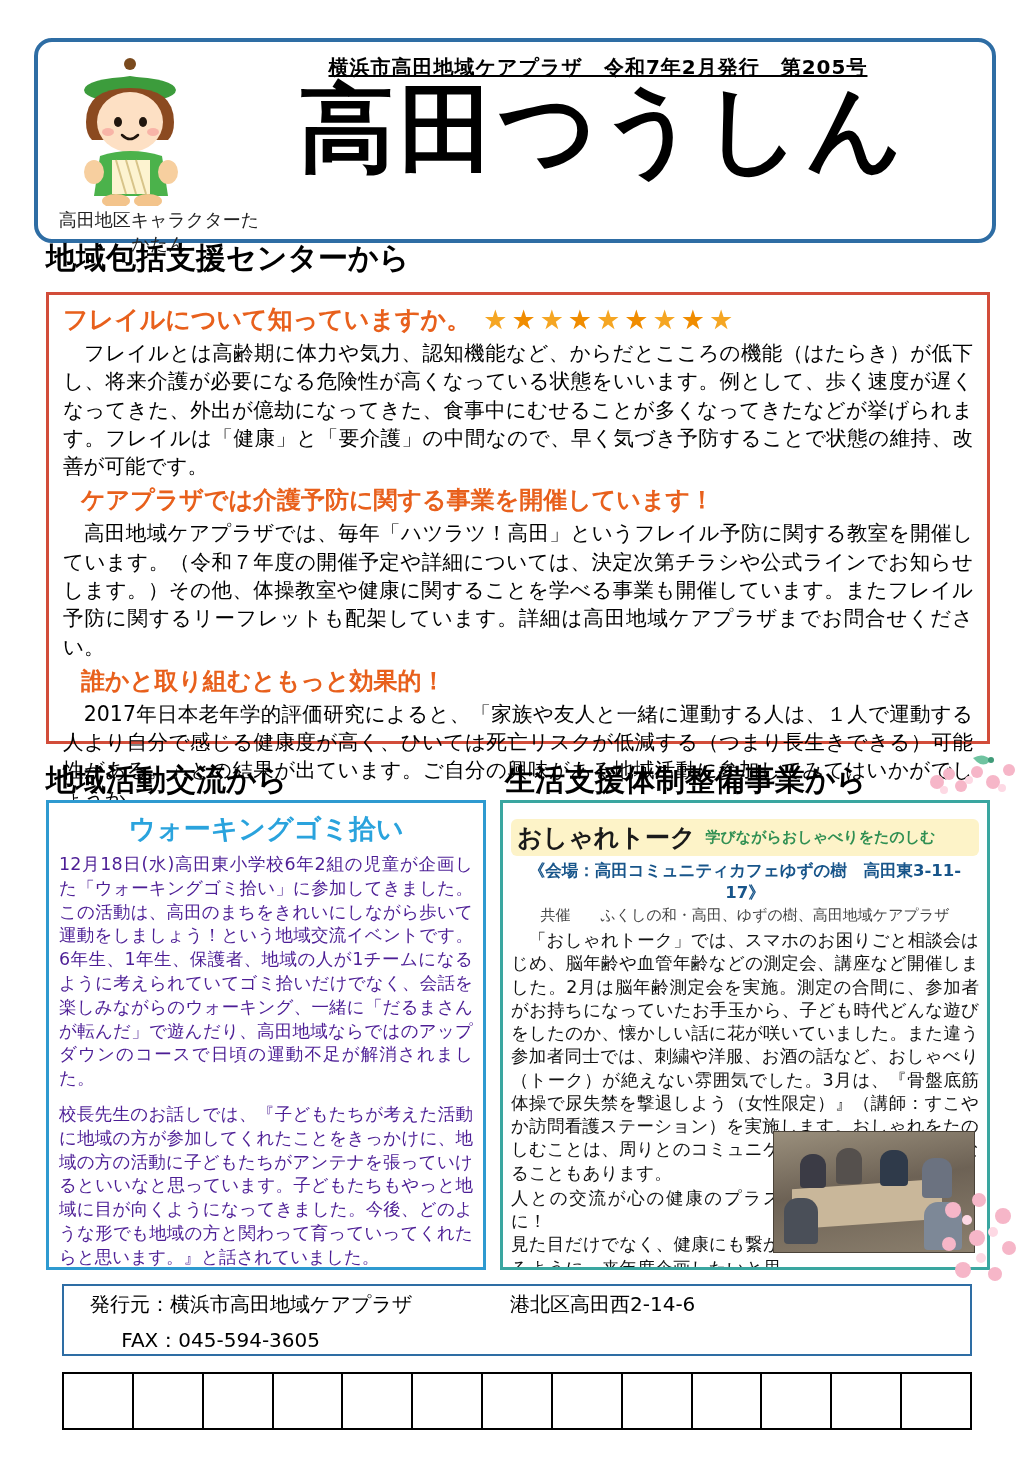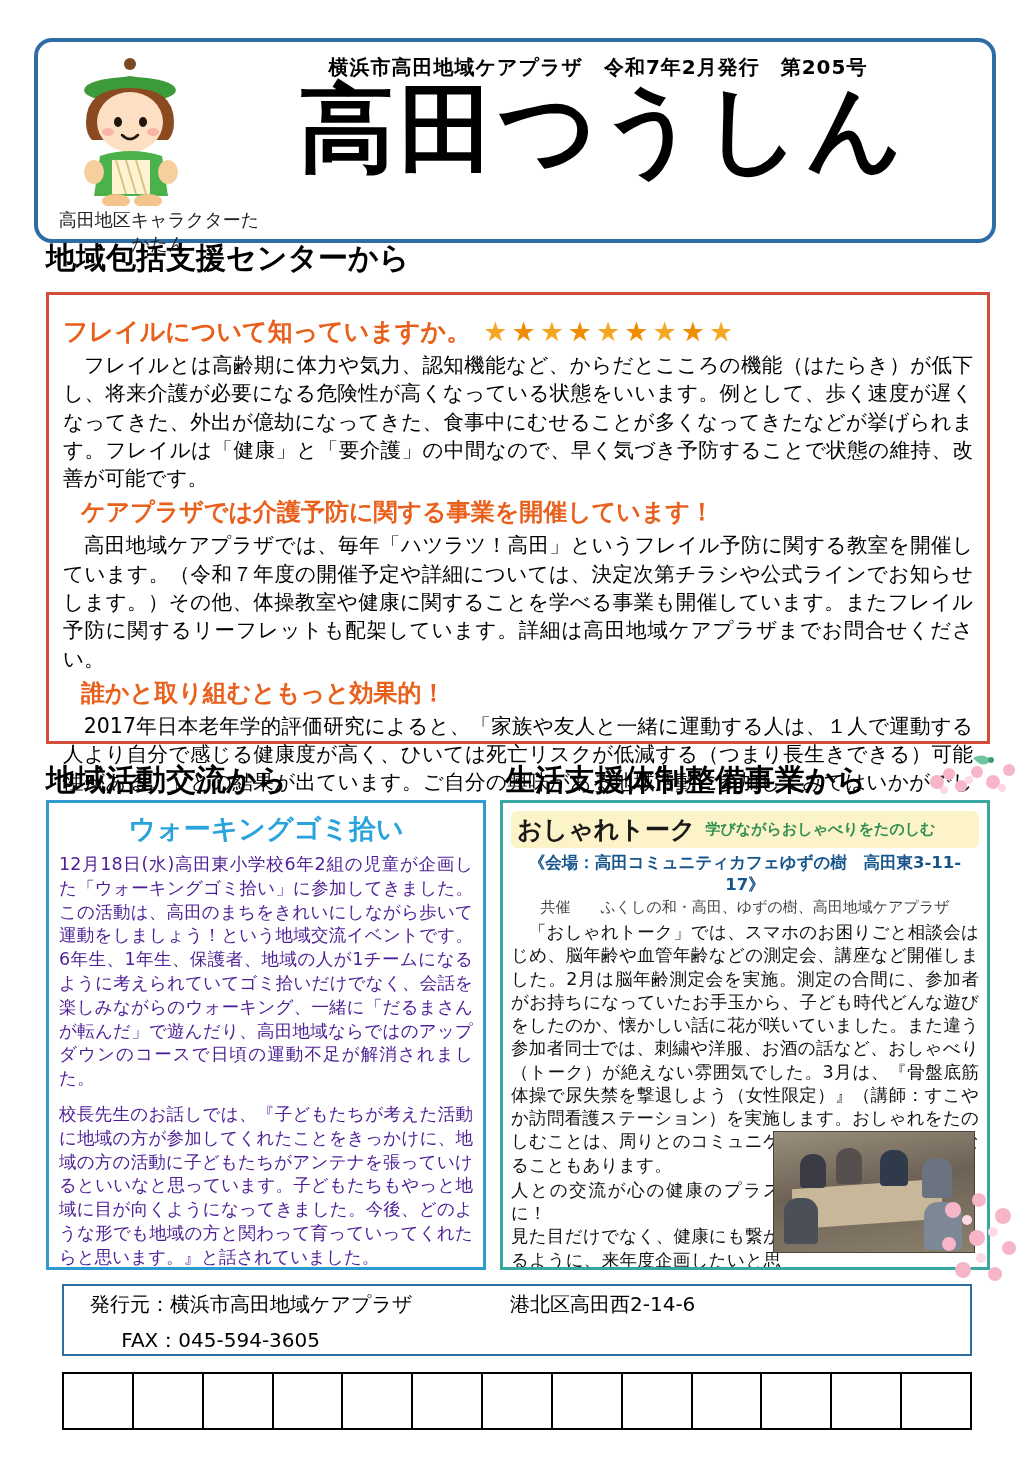--- a/index.html
+++ b/index.html
@@ -21,40 +21,40 @@
   }
   .mascot{
     position:absolute;left:22px;top:14px;width:140px;height:150px;
   }
   .mascot-caption{
     position:absolute;left:16px;top:166px;width:210px;
     font-size:18px;color:#222;text-align:center;
   }
   .issue-line{
     position:absolute;left:180px;top:12px;width:760px;
-    font-size:20px;font-weight:bold;text-align:center;letter-spacing:1px;
+    font-size:20px;font-weight:bold;text-align:center;letter-spacing:1px;text-decoration:underline;
   }
   .main-title{
     position:absolute;left:170px;top:32px;width:790px;
     font-size:96px;font-weight:bold;text-align:center;
     letter-spacing:4px;line-height:1.15;color:#000;
   }
 
   
   .sec-title{
     font-size:30px;font-weight:bold;color:#000;
   }
   #sec-houkatsu{position:absolute;left:46px;top:238px;}
   #sec-koryu{position:absolute;left:46px;top:760px;}
   #sec-seikatsu{position:absolute;left:505px;top:760px;}
 
   
   .frail-box{
     position:absolute;left:46px;top:292px;width:944px;height:452px;
-    border:3px solid #d24d3a;box-sizing:border-box;background:#fff;padding:20px 14px;
+    border:3px solid #d24d3a;box-sizing:border-box;background:#fff;padding:8px 14px;
   }
   .frail-head{
     display:flex;align-items:center;gap:6px;
   }
   .frail-head .h{
     font-size:25px;font-weight:bold;color:#e8601c;white-space:nowrap;
   }
   .stars{display:flex;gap:4px;margin-left:6px;}
   .star{color:#f5a623;font-size:27px;line-height:1;}
   .star.o{color:#f08c00;}
@@ -77,21 +77,21 @@
     font-size:27px;font-weight:bold;color:#2aa3dd;text-align:center;margin:2px 0 6px 0;
   }
   .walk-txt{
     font-size:17.5px;line-height:1.36;text-align:justify;color:#4c1d95;
   }
   .walk-txt p{margin:0 0 12px 0;}
 
   
   .talk-box{
     position:absolute;left:500px;top:800px;width:490px;height:470px;
-    border:3px solid #3aa6a0;box-sizing:border-box;background:#fff;padding:8px 8px;
+    border:3px solid #3aa6a0;box-sizing:border-box;background:#fff;padding:16px 8px;
     overflow:hidden;
   }
   .talk-banner{
     display:flex;align-items:center;gap:10px;background:#fdf3c8;border-radius:6px;
     padding:2px 6px;
   }
   .talk-banner .t1{font-size:25px;font-weight:bold;color:#1a1a1a;}
   .talk-banner .t2{font-size:15px;font-weight:bold;color:#2f8f52;}
   .talk-venue{
     font-size:16.5px;font-weight:bold;color:#18558a;text-align:center;margin:4px 0 0 0;

